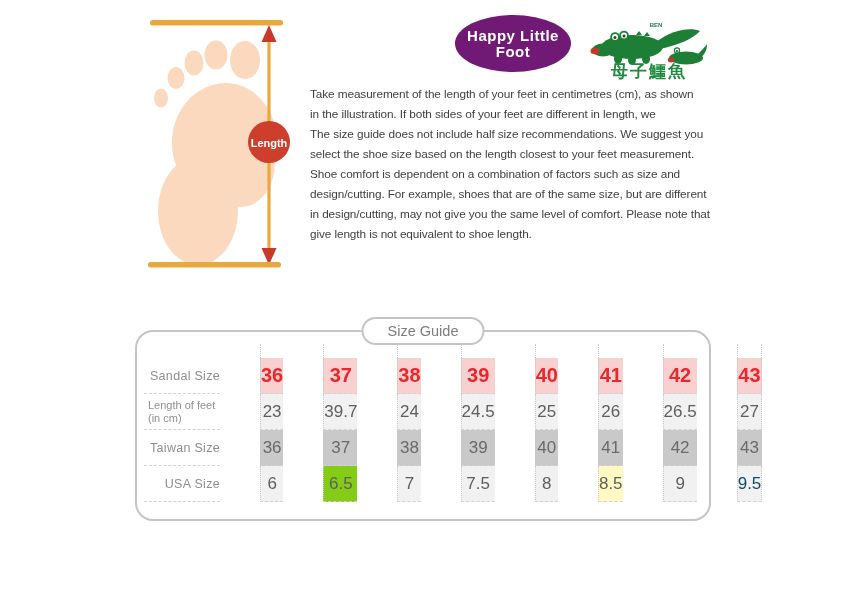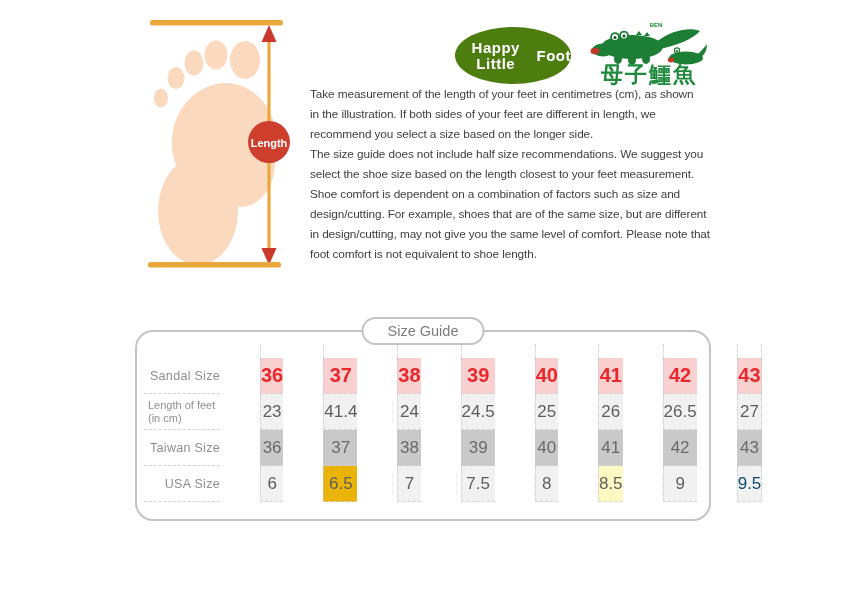--- a/index.html
+++ b/index.html
@@ -4,30 +4,30 @@
 <style>
   html,body{margin:0;padding:0;}
   body{
     width:842px;height:595px;position:relative;background:#ffffff;
     font-family:"Liberation Sans", sans-serif;overflow:hidden;
   }
   
   .foot-diagram{position:absolute;left:146px;top:12px;width:150px;height:264px;}
   
   .hlf-logo{
-    position:absolute;left:455px;top:27px;width:116px;height:57px;
-    background:#4d7c0f;border-radius:50%;
-    display:flex;flex-direction:row;align-items:center;justify-content:center;
+    position:absolute;left:455px;top:15px;width:116px;height:57px;
+    background:#701a75;border-radius:50%;
+    display:flex;flex-direction:column;align-items:center;justify-content:center;
     color:#ffffff;font-weight:bold;font-size:15px;line-height:16px;letter-spacing:.5px;
     text-align:center;
   }
   .croc-logo{position:absolute;left:590px;top:20px;width:118px;height:68px;}
   .croc-name{
     position:absolute;left:0;top:40px;width:118px;text-align:center;
-    color:#1F8A3D;font-weight:bold;font-size:22px;letter-spacing:2px;
+    color:#1F8A3D;font-weight:bold;font-size:17px;letter-spacing:2px;
   }
   
   .intro{position:absolute;left:310px;top:84px;width:430px;}
   .intro div{
     height:20px;line-height:20px;font-size:11.8px;letter-spacing:-0.1px;
     color:#3E3E3E;white-space:nowrap;
   }
   
   .sg-container{
     position:absolute;left:135px;top:330px;width:572px;height:187px;
@@ -117,27 +117,26 @@
     <circle cx="87" cy="30.5" r="2" fill="#ffffff"></circle>
     <circle cx="87" cy="31" r="1" fill="#145022"></circle>
     <ellipse cx="81" cy="40" rx="3.2" ry="2.4" fill="#C03A2A"></ellipse>
   </svg>
   <div class="croc-name">母子鱷魚</div>
 </div>
 
 <div class="intro" id="intro-block">
     <div>Take measurement of the length of your feet in centimetres (cm), as shown</div>
     <div>in the illustration. If both sides of your feet are different in length, we</div>
-    <div>recommend you select a size based on the longer side.</div>
     <div>The size guide does not include half size recommendations. We suggest you</div>
     <div>select the shoe size based on the length closest to your feet measurement.</div>
     <div>Shoe comfort is dependent on a combination of factors such as size and</div>
     <div>design/cutting. For example, shoes that are of the same size, but are different</div>
     <div>in design/cutting, may not give you the same level of comfort. Please note that</div>
-    <div>foot comfort is not equivalent to shoe length.</div>
+    <div>give length is not equivalent to shoe length.</div>
   </div>
 
 <div class="sg-container">
   <div class="sg-pill">Size Guide</div>
   <div class="sg-table" id="sg-table">
       <div class="sg-cell"></div>
       <div class="sg-cell sg-vline"></div>
       <div class="sg-cell sg-vline"></div>
       <div class="sg-cell sg-vline"></div>
       <div class="sg-cell sg-vline"></div>
@@ -154,21 +153,21 @@
       <div class="sg-cell sg-hline sg-vline val-r0" style="background: rgb(248, 208, 208); color: rgb(232, 40, 45);">39</div>
       <div class="sg-cell sg-hline sg-vline val-r0" style="background: rgb(248, 208, 208); color: rgb(232, 40, 45);">40</div>
       <div class="sg-cell sg-hline sg-vline val-r0" style="background: rgb(248, 208, 208); color: rgb(232, 40, 45);">41</div>
       <div class="sg-cell sg-hline sg-vline val-r0" style="background: rgb(248, 208, 208); color: rgb(232, 40, 45);">42</div>
       <div class="sg-cell sg-hline sg-vline val-r0 sg-vline-r" style="background: rgb(248, 208, 208); color: rgb(232, 40, 45);">43</div>
       <div class="sg-label sg-hline left">
         <span>Length of feet</span>
         <span>(in cm)</span>
       </div>
       <div class="sg-cell sg-hline sg-vline val-r1" style="background: rgb(241, 241, 241); color: rgb(94, 94, 94);">23</div>
-      <div class="sg-cell sg-hline sg-vline val-r1" style="background: rgb(241, 241, 241); color: rgb(94, 94, 94);">41.4</div>
+      <div class="sg-cell sg-hline sg-vline val-r1" style="background: rgb(241, 241, 241); color: rgb(94, 94, 94);">39.7</div>
       <div class="sg-cell sg-hline sg-vline val-r1" style="background: rgb(241, 241, 241); color: rgb(94, 94, 94);">24</div>
       <div class="sg-cell sg-hline sg-vline val-r1" style="background: rgb(241, 241, 241); color: rgb(94, 94, 94);">24.5</div>
       <div class="sg-cell sg-hline sg-vline val-r1" style="background: rgb(241, 241, 241); color: rgb(94, 94, 94);">25</div>
       <div class="sg-cell sg-hline sg-vline val-r1" style="background: rgb(241, 241, 241); color: rgb(94, 94, 94);">26</div>
       <div class="sg-cell sg-hline sg-vline val-r1" style="background: rgb(241, 241, 241); color: rgb(94, 94, 94);">26.5</div>
       <div class="sg-cell sg-hline sg-vline val-r1 sg-vline-r" style="background: rgb(241, 241, 241); color: rgb(94, 94, 94);">27</div>
       <div class="sg-label sg-hline">
         <span>Taiwan Size</span>
       </div>
       <div class="sg-cell sg-hline sg-vline val-r2" style="background: rgb(201, 201, 201); color: rgb(106, 106, 106);">36</div>
@@ -176,21 +175,21 @@
       <div class="sg-cell sg-hline sg-vline val-r2" style="background: rgb(201, 201, 201); color: rgb(106, 106, 106);">38</div>
       <div class="sg-cell sg-hline sg-vline val-r2" style="background: rgb(201, 201, 201); color: rgb(106, 106, 106);">39</div>
       <div class="sg-cell sg-hline sg-vline val-r2" style="background: rgb(201, 201, 201); color: rgb(106, 106, 106);">40</div>
       <div class="sg-cell sg-hline sg-vline val-r2" style="background: rgb(201, 201, 201); color: rgb(106, 106, 106);">41</div>
       <div class="sg-cell sg-hline sg-vline val-r2" style="background: rgb(201, 201, 201); color: rgb(106, 106, 106);">42</div>
       <div class="sg-cell sg-hline sg-vline val-r2 sg-vline-r" style="background: rgb(201, 201, 201); color: rgb(106, 106, 106);">43</div>
       <div class="sg-label sg-hline">
         <span>USA Size</span>
       </div>
       <div class="sg-cell sg-hline sg-vline val-r3" style="background: rgb(241, 241, 241); color: rgb(94, 94, 94);">6</div>
-      <div class="sg-cell sg-hline sg-vline val-r3" style="background: #eab308; color: rgb(94, 94, 94);">6.5</div>
+      <div class="sg-cell sg-hline sg-vline val-r3" style="background: #84cc16; color: rgb(94, 94, 94);">6.5</div>
       <div class="sg-cell sg-hline sg-vline val-r3" style="background: rgb(241, 241, 241); color: rgb(94, 94, 94);">7</div>
       <div class="sg-cell sg-hline sg-vline val-r3" style="background: rgb(241, 241, 241); color: rgb(94, 94, 94);">7.5</div>
       <div class="sg-cell sg-hline sg-vline val-r3" style="background: rgb(241, 241, 241); color: rgb(94, 94, 94);">8</div>
       <div class="sg-cell sg-hline sg-vline val-r3" style="background: #fef9c3; color: rgb(94, 94, 94);">8.5</div>
       <div class="sg-cell sg-hline sg-vline val-r3" style="background: rgb(241, 241, 241); color: rgb(94, 94, 94);">9</div>
       <div class="sg-cell sg-hline sg-vline val-r3 sg-vline-r" style="background: rgb(241, 241, 241); color: #0c4a6e;">9.5</div>
     </div>
 </div>
 
 </body></html>

